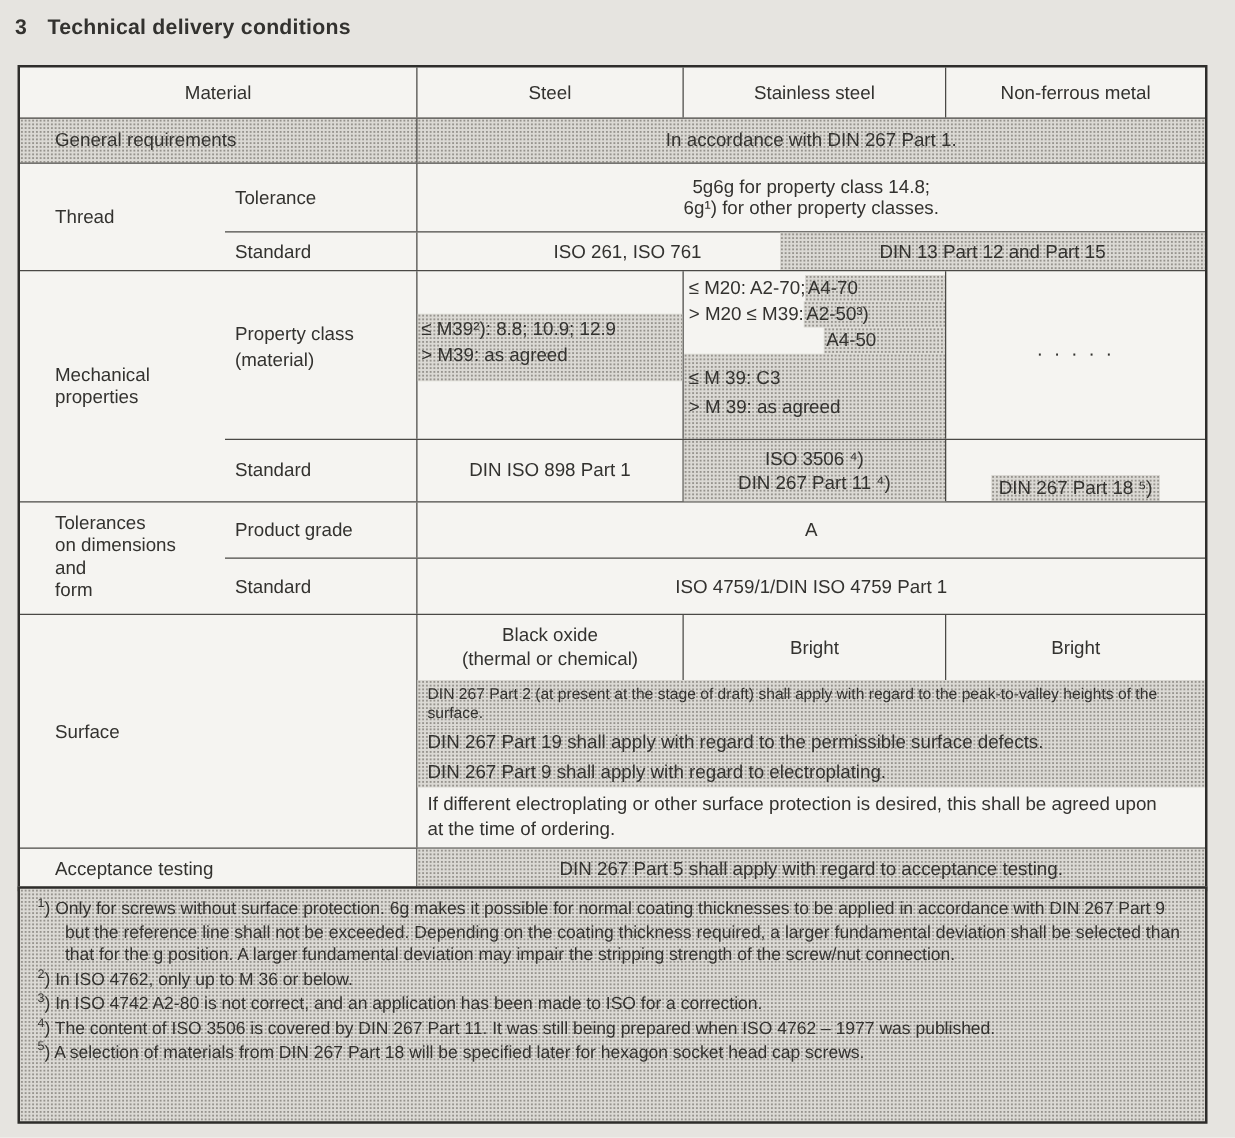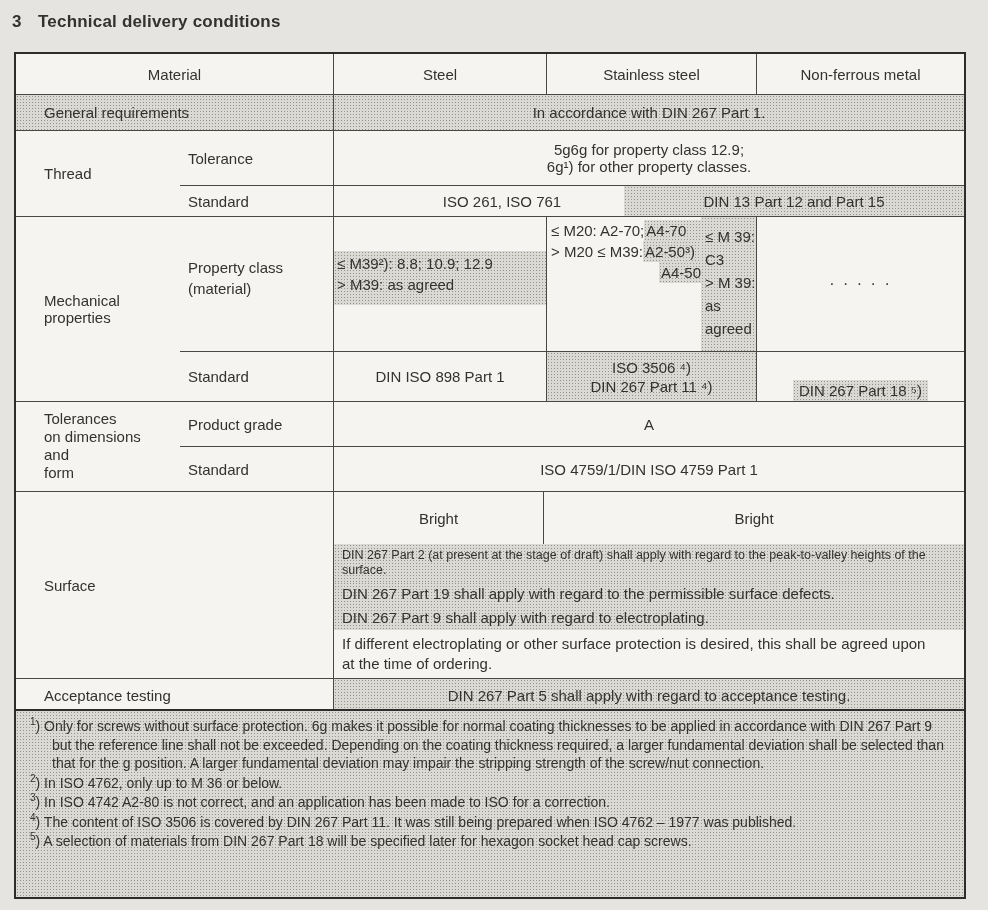--- a/index.html
+++ b/index.html
@@ -49,21 +49,21 @@
   .row-tol{height:54px;}
   .row-thstd{height:31px;}
   .thstd-val{flex:1;display:flex;}
   .thstd-left{width:290px;display:flex;align-items:center;justify-content:center;padding-left:46px;box-sizing:border-box;}
   .thstd-right{flex:1;display:flex;align-items:center;justify-content:center;}
 
   .row-prop{height:134px;}
   .row-mstd{height:50px;}
   .cell-steelprop{padding-top:34px;}
   .steel-block{margin-right:0;padding:2px 2px 10px 3px;line-height:21px;}
-  .stain-cell{display:flex;flex-direction:row;}
+  .stain-cell{display:flex;flex-direction:column;}
   .stain-top{padding:3px 0 0 4px;line-height:21px;}
   .fxline{display:flex;}
   .fxline .grow{flex:1;padding-left:2px;}
   .ind{width:108px;flex:none;}
   .stain-bot{flex:1;padding:8px 0 0 4px;line-height:23px;}
   .dots-cell{display:flex;align-items:center;justify-content:center;font-size:16px;letter-spacing:2px;}
   .mstd-stain{display:flex;flex-direction:column;justify-content:center;text-align:center;line-height:19px;}
   .mstd-nf{display:flex;align-items:flex-end;justify-content:center;}
   .mstd-nf .sh{padding:2px 6px;}
 
@@ -114,21 +114,21 @@
       <div class="c w-mat br vcent padlab">General requirements</div>
       <div class="c w-c3 vcent hcent">In accordance with DIN 267 Part 1.</div>
     </div>
 
     <div class="r bt">
       <div class="c w-lab1 vcent padlab">Thread</div>
       <div class="grp-right">
         <div class="r row-tol">
           <div class="c w-lab2 br vcent padsub">Tolerance</div>
           <div class="c w-c3 vcent hcent">
-            <div>5g6g for property class 12.9;</div>
+            <div>5g6g for property class 14.8;</div>
             <div>6g¹) for other property classes.</div>
           </div>
         </div>
         <div class="r bt row-thstd">
           <div class="c w-lab2 br vcent padsub">Standard</div>
           <div class="thstd-val">
             <div class="thstd-left">ISO 261, ISO 761</div>
             <div class="thstd-right sh">DIN 13 Part 12 and Part 15</div>
           </div>
         </div>
@@ -204,20 +204,24 @@
           <div class="c w-lab2 br vcent padsub">Standard</div>
           <div class="c w-c3 vcent hcent">ISO 4759/1/DIN ISO 4759 Part 1</div>
         </div>
       </div>
     </div>
 
     <div class="r bt">
       <div class="c w-mat br vcent padlab">Surface</div>
       <div class="grp-right">
         <div class="r row-surfhdr">
+          <div class="c w-c1 br surfhdr-cell">
+            <div>Black oxide</div>
+            <div>(thermal or chemical)</div>
+          </div>
           <div class="c w-c2 br surfhdr-cell">Bright</div>
           <div class="c w-c3 surfhdr-cell">Bright</div>
         </div>
         <div class="row-surfbody">
           <div class="sp sp-small sh">DIN 267 Part 2 (at present at the stage of draft) shall apply with regard to the peak-to-valley heights of the surface.</div>
           <div class="sp sh">DIN 267 Part 19 shall apply with regard to the permissible surface defects.</div>
           <div class="sp sh">DIN 267 Part 9 shall apply with regard to electroplating.</div>
           <div class="sp-white">If different electroplating or other surface protection is desired, this shall be agreed upon at the time of ordering.</div>
         </div>
       </div>

